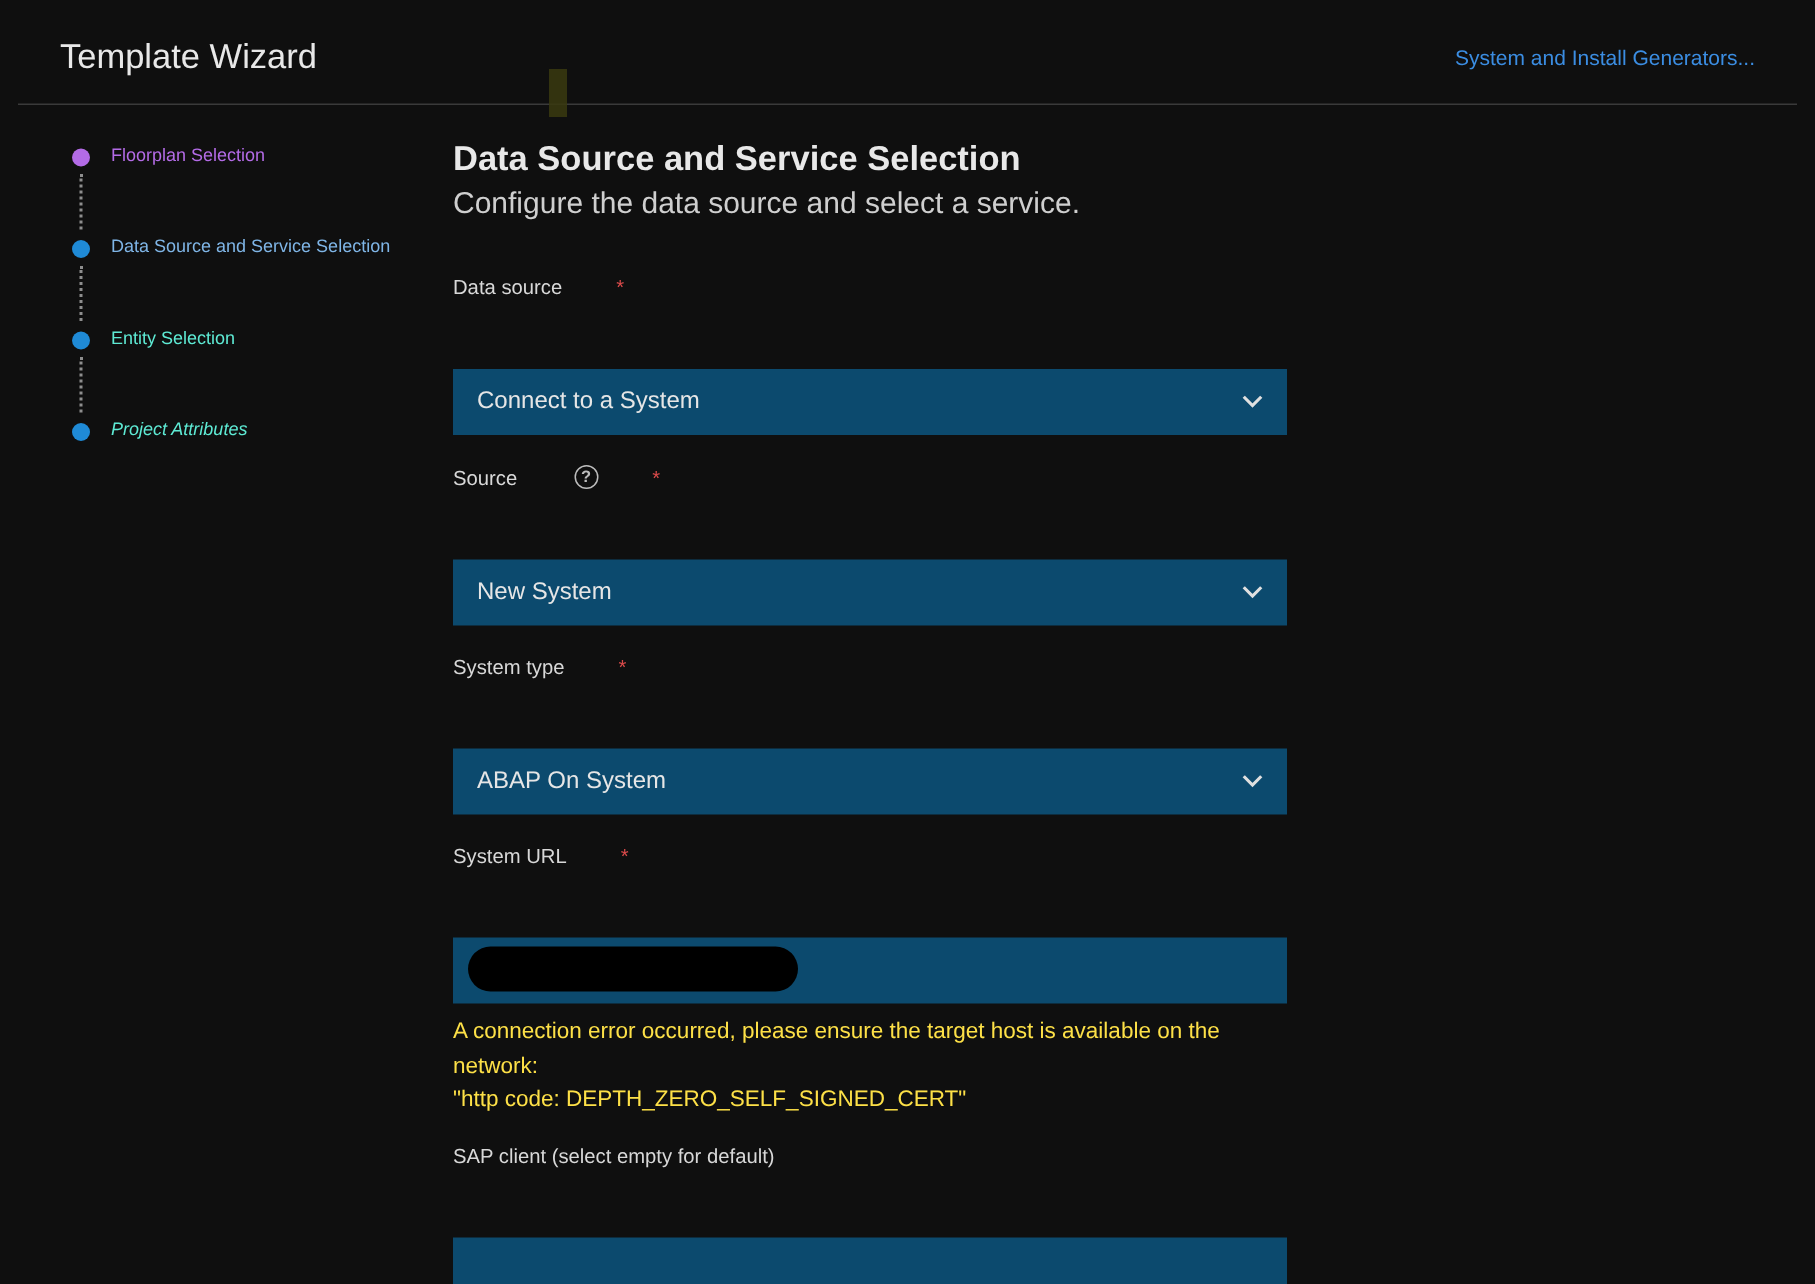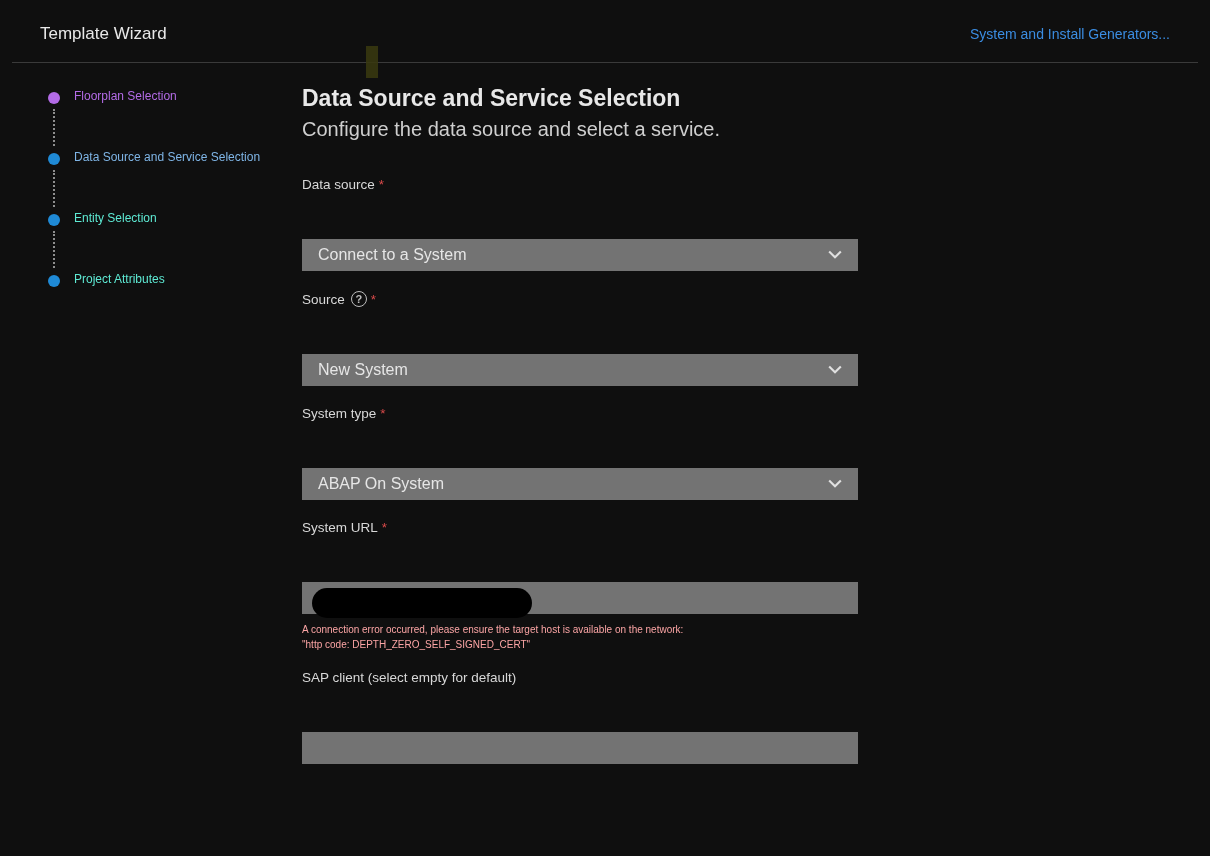--- a/index.html
+++ b/index.html
@@ -9,32 +9,32 @@
     font-family: "Segoe UI", Arial, sans-serif;
     color: #cccccc;
     overflow: hidden;
   }
   .app { padding: 12px 12px 0 12px; }
   .header {
     display: flex; align-items: center; justify-content: space-between;
     padding: 12px 28px 18px 28px;
     border-bottom: 1px solid #3a3a3a;
   }
-  .header h1 { font-size: 17px; font-weight: 400; color: #e8e8e8; }
+  .header h1 { font-size: 23px; font-weight: 400; color: #e8e8e8; }
   .header a { color: #3b8de2; text-decoration: none; font-size: 14px; }
 
   .body { display: flex; padding-top: 16px; }
 
   
   .steps { width: 290px; padding: 10px 12px 0 36px; }
   .step {
     position: relative; display: flex; align-items: flex-start;
     padding-bottom: 46px; cursor: pointer;
   }
-  .step:last-child { padding-bottom: 0; }
+  .step:last-child { padding-bottom: 0; font-style: italic; }
   .dot {
     width: 12px; height: 12px; border-radius: 50%;
     margin-top: 3px; flex: 0 0 12px;
   }
   .dot.done { background: #b36be6; }
   .dot.current, .dot.todo { background: #1f8ad6; }
   .step .label { margin-left: 14px; font-size: 12px; line-height: 1.25; max-width: 190px; }
   .step.done .label  { color: #b36be6; }
   .step.current .label { color: #7fb5e6; }
   .step.todo .label    { color: #5eead4; }
@@ -42,49 +42,49 @@
     position: absolute; left: 5px; top: 20px; bottom: 4px;
     border-left: 2px dotted #8e8e8e;
   }
 
   
   .main { flex: 1; padding: 6px 20px 0 0; position: relative; }
   .main h2 { font-size: 23px; font-weight: 700; color: #e8e8e8; margin-bottom: 6px; }
   .main .subtitle { font-size: 20px; color: #cfcfcf; margin-bottom: 36px; }
 
   .field { margin-bottom: 20px; max-width: 560px; }
-  .field-label { font-size: 13.5px; color: #d8d8d8; margin-bottom: 6px; display: flex; align-items: center; }
+  .field-label { font-size: 13.5px; color: #d8d8d8; margin-bottom: 6px; display: flex; align-items: center; gap: 32px; }
   .field-label .req { color: #d94a4a; margin-left: 4px; }
   .help-icon {
     display: inline-flex; align-items: center; justify-content: center;
     width: 16px; height: 16px; border: 1.5px solid #bdbdbd; border-radius: 50%;
     font-size: 11px; color: #bdbdbd; margin-left: 6px; font-weight: 700;
   }
 
   .select, .text-input {
-    width: 556px; height: 32px;
-    background: #737373; border: none; color: #e6e6e6;
+    width: 556px; height: 44px;
+    background: #0c4a6e; border: none; color: #e6e6e6;
     font-size: 16px; padding: 0 40px 0 16px;
     display: flex; align-items: center; position: relative; margin-top: 47px;
   }
   .text-input { padding: 0 14px; }
   .select .chev {
     position: absolute; right: 16px; top: 50%; transform: translateY(-50%);
     color: #e0e0e0;
   }
   .chev svg { width: 14px; height: 14px; display: block; }
 
   .redacted {
     position: absolute; left: 10px; top: 6px;
     width: 220px; height: 30px; background: #000; border-radius: 16px;
   }
   .url-wrap { position: relative; width: 556px; }
 
   .error-text {
-    font-size: 10px; color: #fca5a5; line-height: 1.5; max-width: 556px;
+    font-size: 15px; color: #fde047; line-height: 1.5; max-width: 556px;
     margin-top: 8px; margin-bottom: 18px;
   }
 
   
   .footer {
     position: absolute; left: 0; right: 20px; bottom: 0;
     border-top: 1px solid #6a6a6a; padding-top: 18px;
     display: flex; gap: 14px;
   }
   .footer-wrap { position: relative; height: 180px; }

